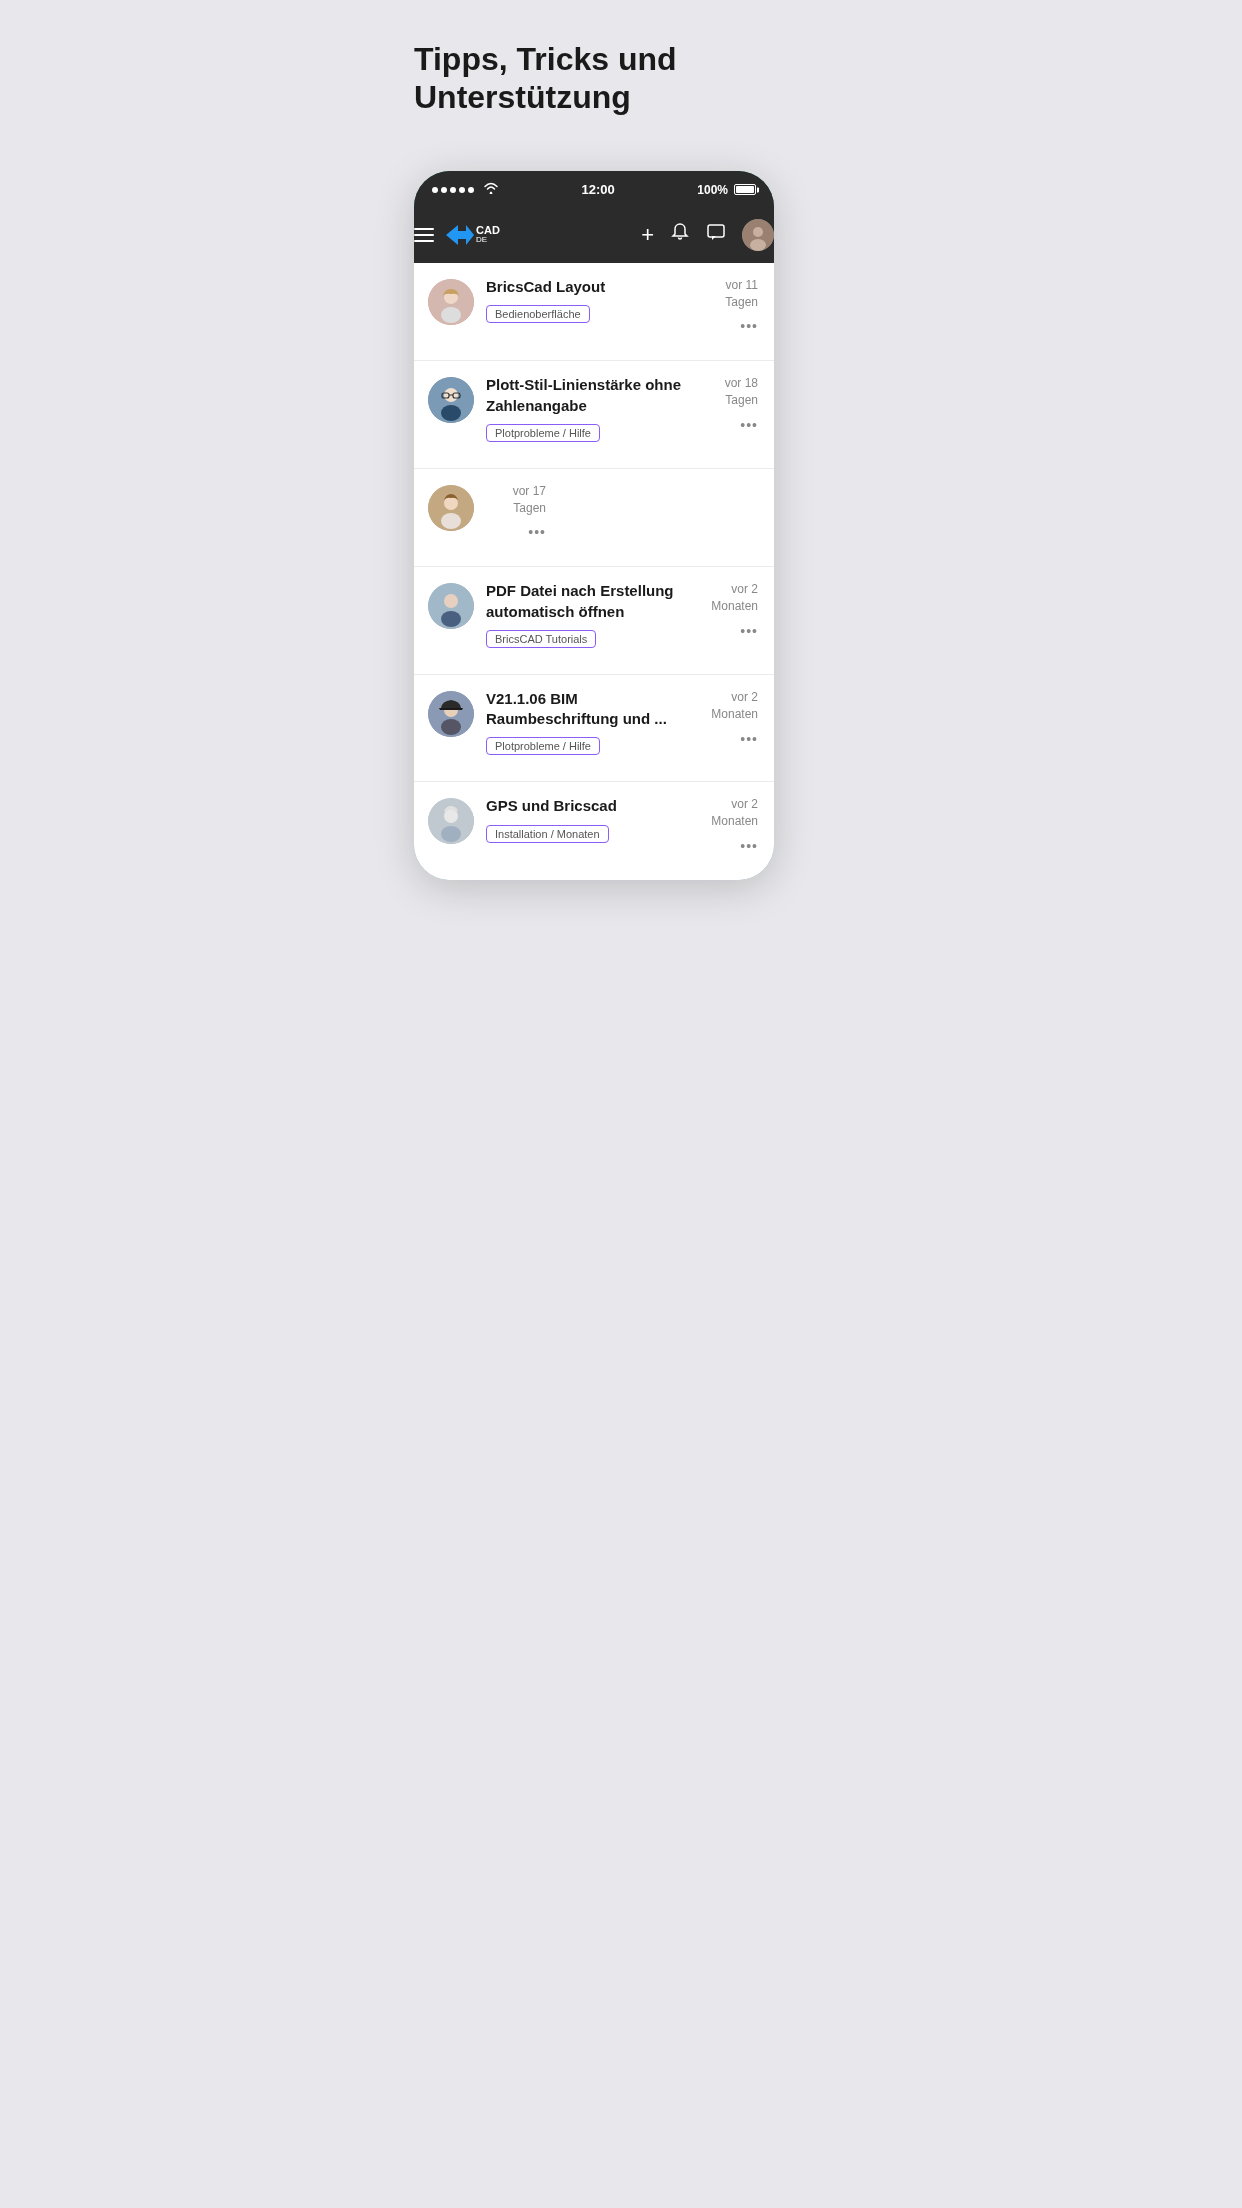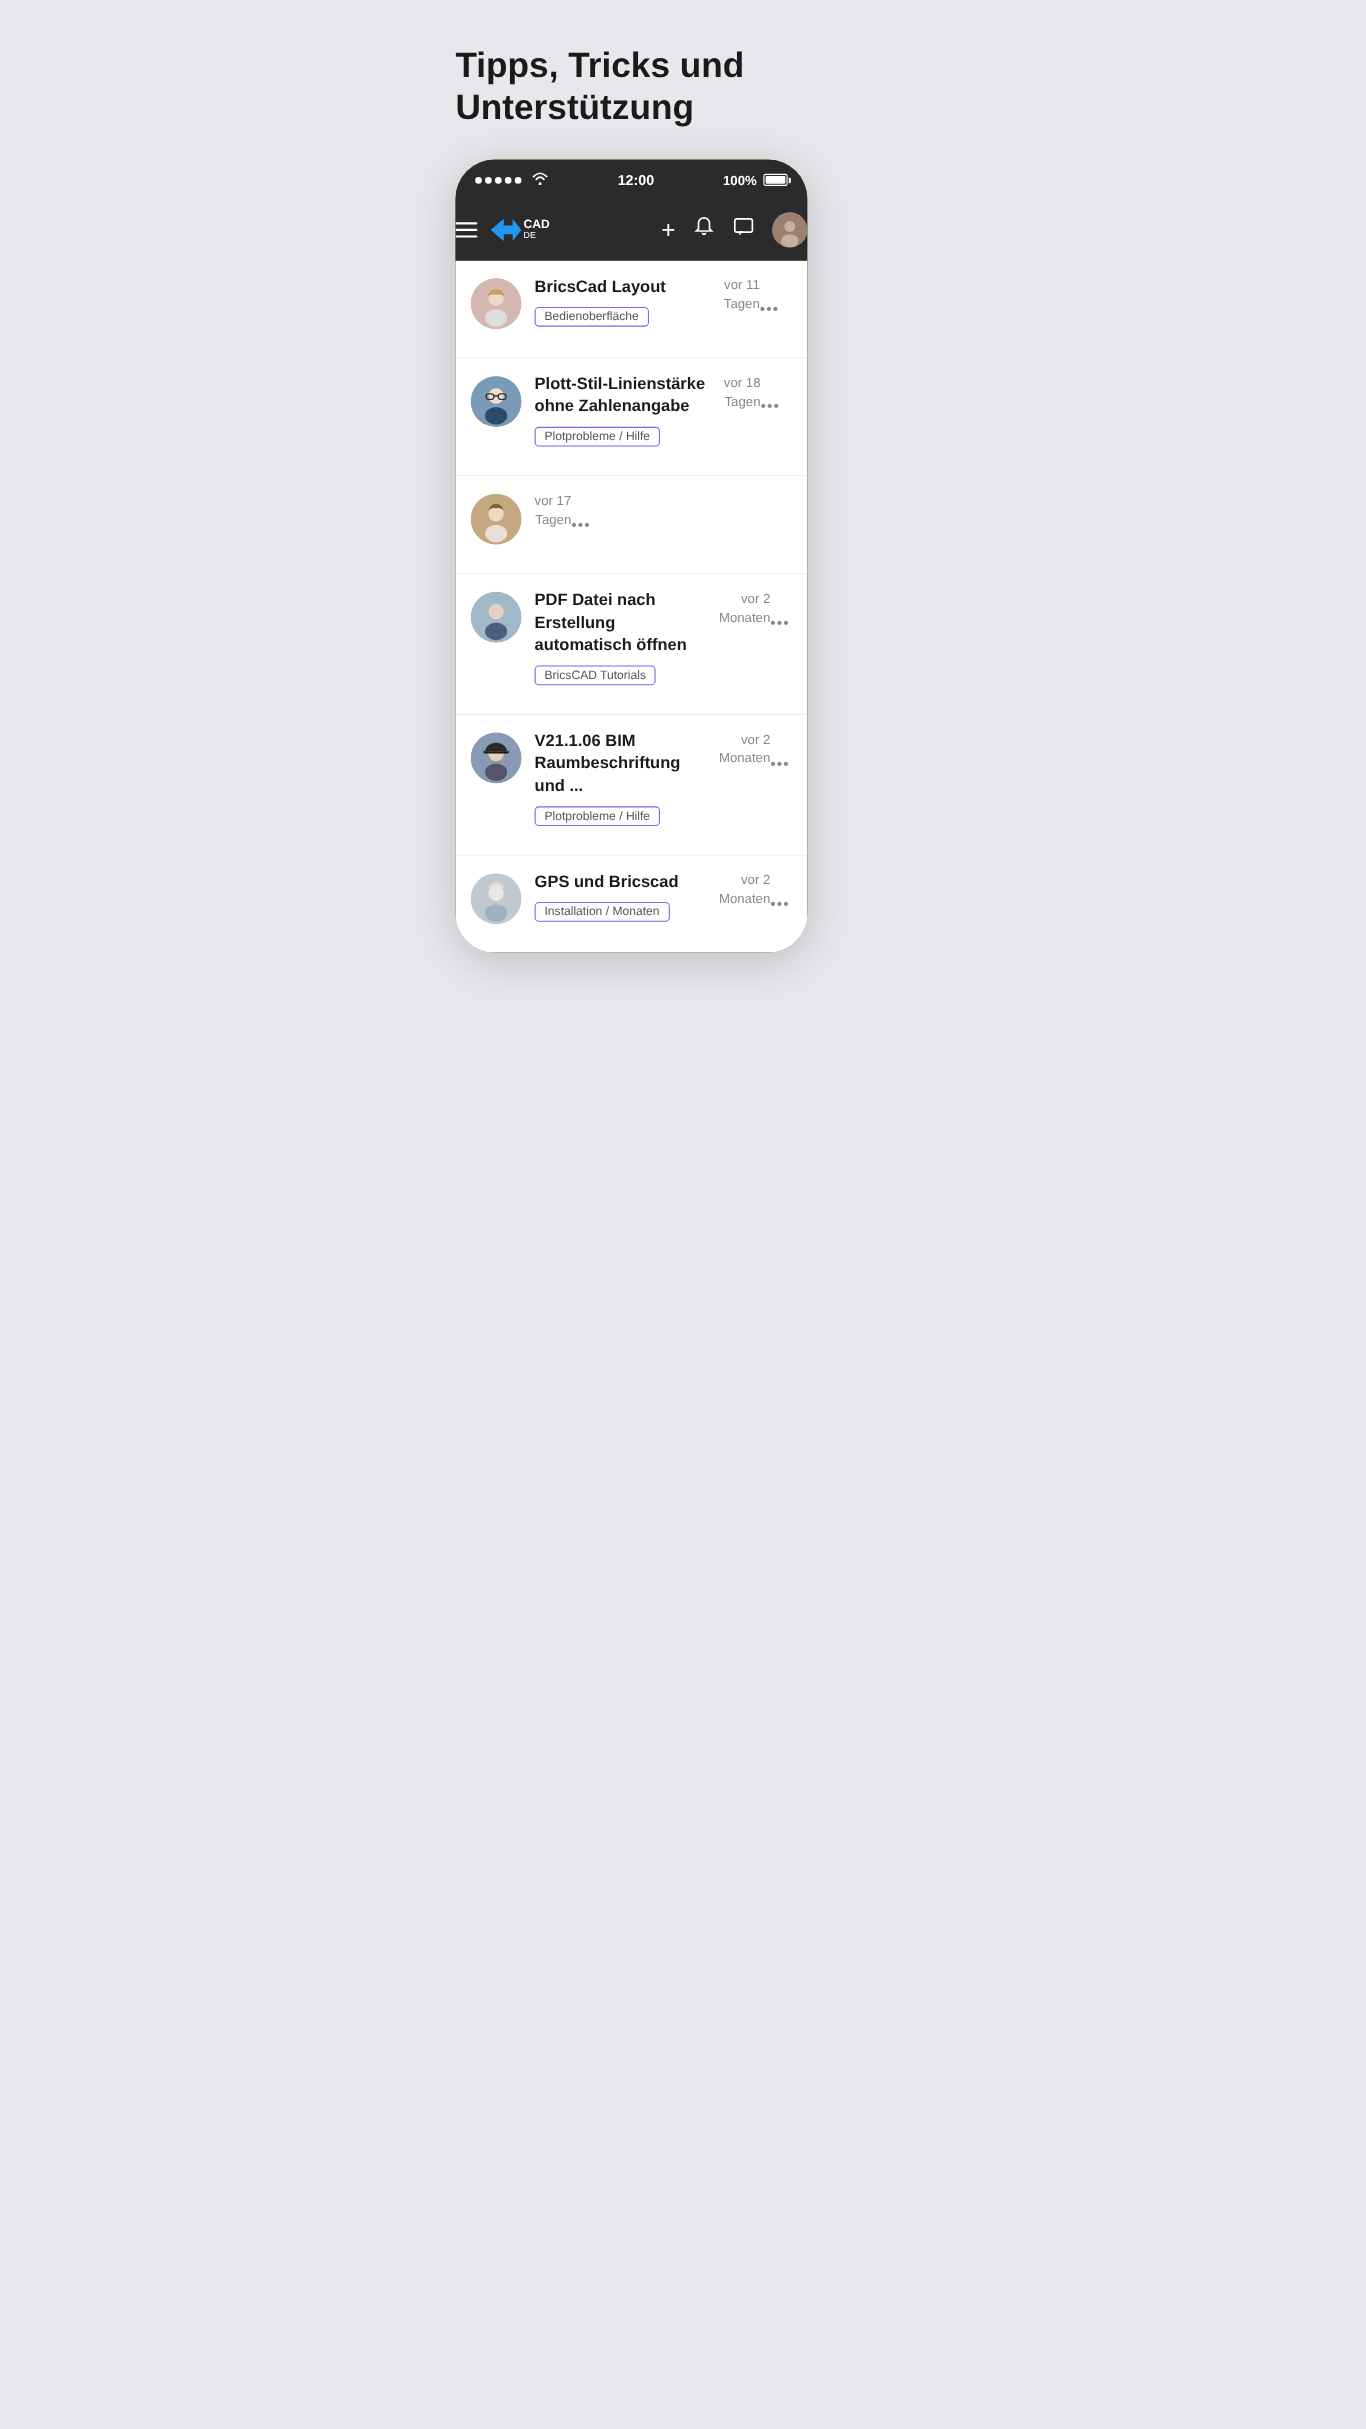--- a/index.html
+++ b/index.html
@@ -28,25 +28,26 @@
       font-size: 32px;
       font-weight: 700;
       color: #1a1a1a;
       text-align: left;
       width: 340px;
       margin-bottom: 28px;
       line-height: 1.2;
     }
 
     .phone-frame {
-      width: 320px;
-      background: #4d7c0f;
+      width: 360px;
+      background: #0f766e;
       border-radius: 36px;
       overflow: hidden;
       box-shadow: 0 8px 40px rgba(0,0,0,0.18);
+      margin-top: 26px;
     }
 
     
     .status-bar {
       background: #2b2b2b;
       display: flex;
       justify-content: space-between;
       align-items: center;
       padding: 10px 18px 8px 18px;
       height: 36px;
@@ -278,21 +279,21 @@
       border: 1px solid #8b5cf6;
       border-radius: 4px;
       padding: 2px 8px;
       font-size: 11px;
       color: #555;
       background: white;
     }
 
     .item-meta {
       display: flex;
-      flex-direction: row;
+      flex-direction: column;
       align-items: flex-end;
       flex-shrink: 0;
       min-width: 60px;
     }
 
     .item-time {
       font-size: 12px;
       color: #888;
       text-align: right;
       line-height: 1.4;

